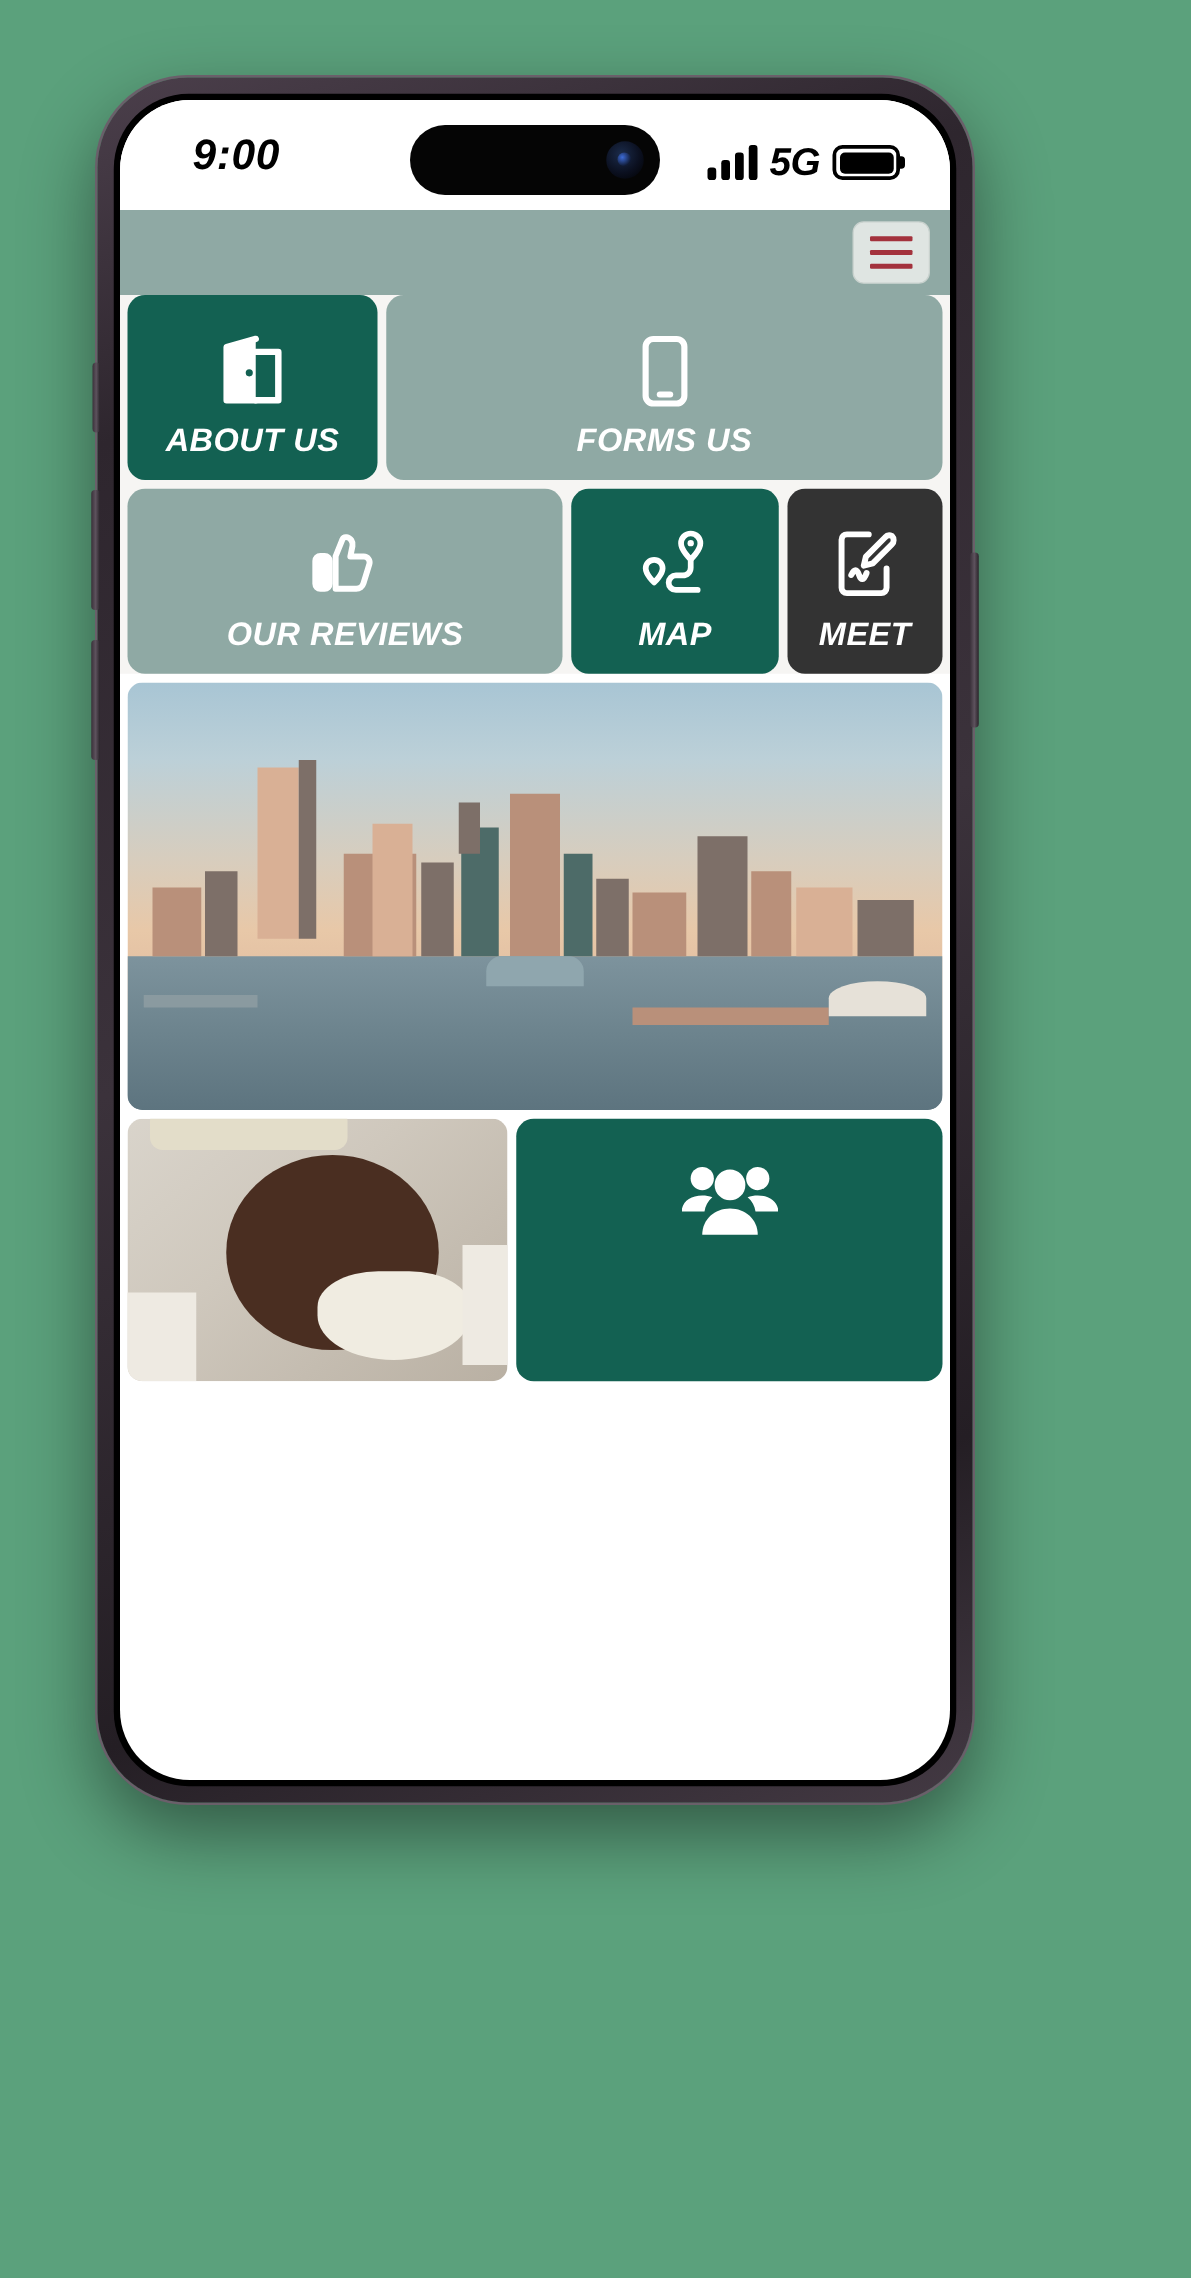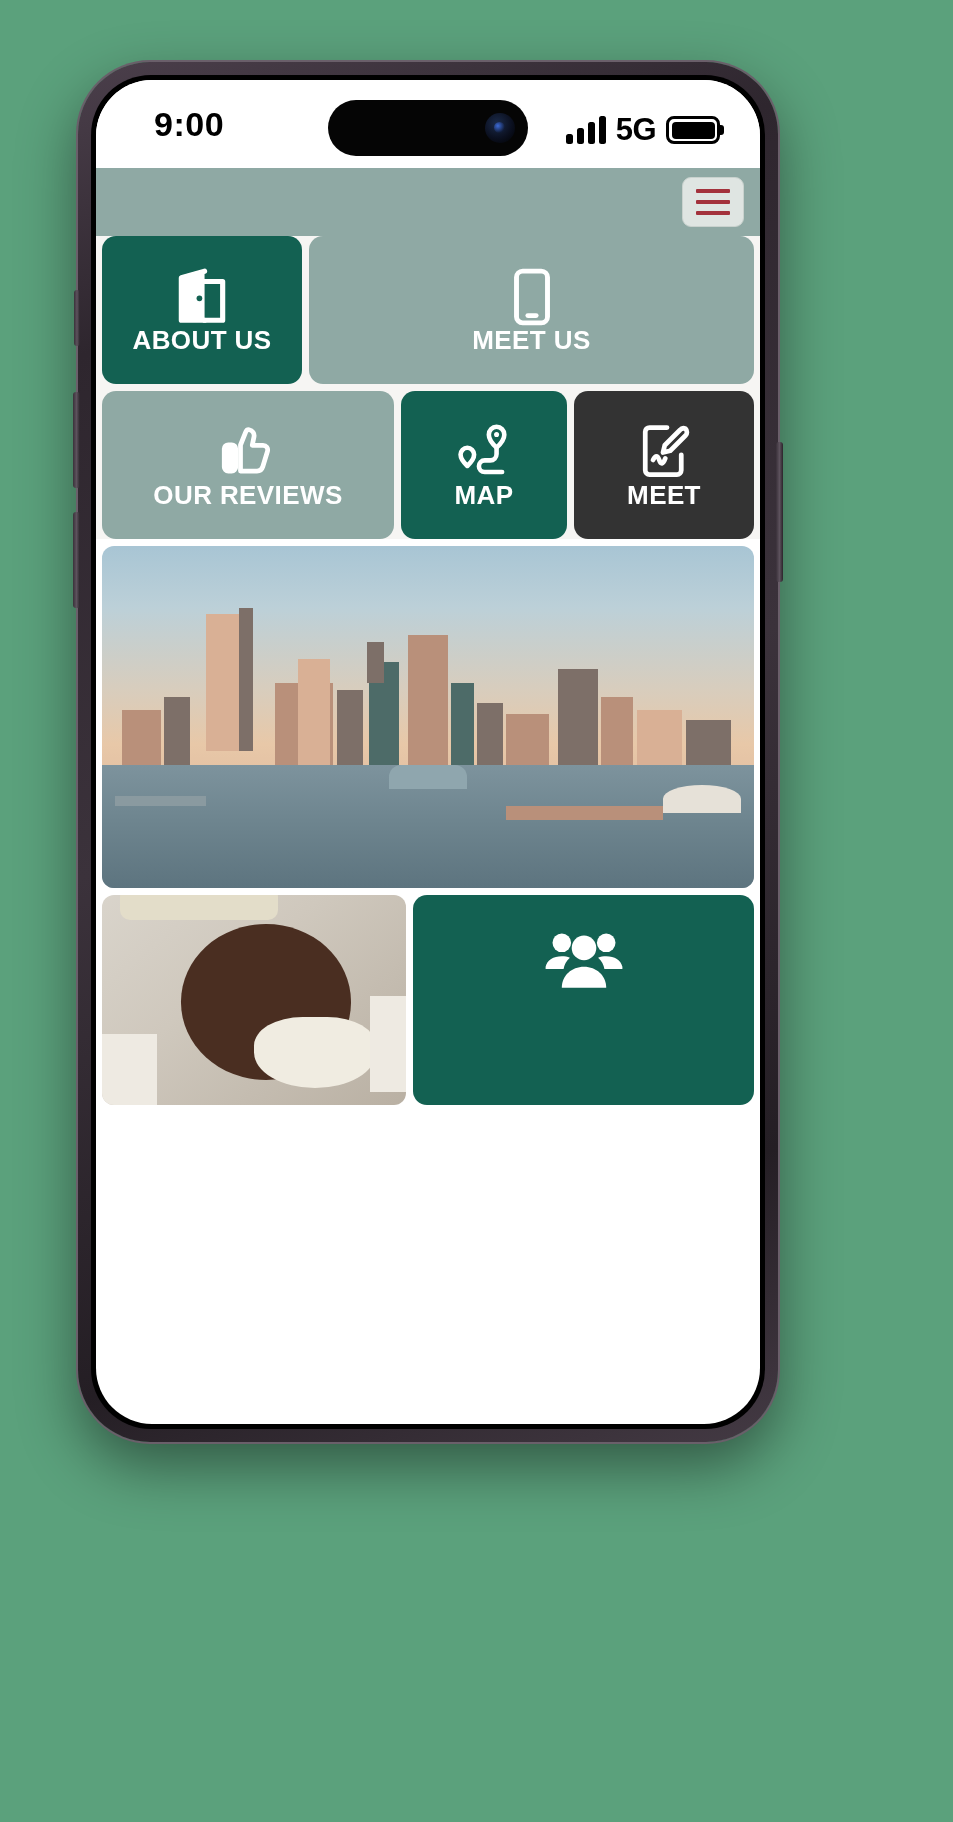--- a/index.html
+++ b/index.html
@@ -23,20 +23,21 @@
     background: linear-gradient(160deg,#4b3f4b 0%,#2e262e 18%,#3b323b 50%,#241e24 82%,#443a44 100%);
     padding: 13px;
     box-shadow: 0 0 0 2px #6a5f6a, 0 24px 60px rgba(0,0,0,.45);
   }
   #phone-inner {
     position: relative;
     width: 100%; height: 100%;
     border-radius: 60px;
     background: #000;
     padding: 5px;
+    font-style: italic;
   }
   #screen {
     position: relative;
     width: 100%; height: 100%;
     border-radius: 56px;
     overflow: hidden;
     background: #ffffff;
   }
   
   .side-btn { position: absolute; background: linear-gradient(90deg,#3a313a,#5d525d,#2b242b); border-radius: 3px; }
@@ -162,21 +163,21 @@
 
   
   #tiles { padding: 0 6px; background: #f6f5f3; }
   .tile-row { display: flex; gap: 7px; margin-bottom: 7px; }
   .tile {
     position: relative;
     border-radius: 14px;
     height: 148px;
     display: flex; flex-direction: column;
     align-items: center; justify-content: flex-end;
-    padding-bottom: 28px;
+    padding-bottom: 16px;
     cursor: pointer;
     overflow: hidden;
   }
   .tile .tile-icon { position:absolute; left:50%; top: 30px; transform: translateX(-50%); }
   .tile .tile-label {
     color: #fff;
     font-size: 26px;
     font-weight: 600;
     letter-spacing: .4px;
     white-space: nowrap;
@@ -278,27 +279,27 @@
           </div>
 
 
           <div class="tile c-sage" style="flex:1">
             <span class="tile-icon">
               <svg width="52" height="62" viewBox="0 0 18 24" fill="none" stroke="#fff" stroke-width="1.9" stroke-linecap="round" stroke-linejoin="round">
                 <rect x="3" y="2" width="12" height="20" rx="2.4"></rect>
                 <line x1="7.4" y1="19.2" x2="10.6" y2="19.2"></line>
               </svg>
             </span>
-            <span class="tile-label">MEET US</span>
+            <span class="tile-label">FORMS US</span>
           </div>
         </div>
 
         <div class="tile-row">
 
-          <div class="tile c-sage" style="width:292px">
+          <div class="tile c-sage" style="width:348px">
             <span class="tile-icon">
               <svg width="62" height="60" viewBox="0 0 24 24" fill="none" stroke="#fff" stroke-width="1.9" stroke-linecap="round" stroke-linejoin="round">
                 <rect x="2.5" y="9.5" width="4.6" height="10.5" rx="1.6" fill="#fff" stroke="#fff"></rect>
                 <path d="M9 20 h6.6a2.4 2.4 0 0 0 2.3-1.7l1.9-6.2c.35-1.2-.5-2.4-1.8-2.4h-4.3l.7-3.4c.25-1.3-.6-2.6-1.9-2.8-.6-.1-1.1.2-1.35.75L9 9.6Z"></path>
               </svg>
             </span>
             <span class="tile-label">OUR REVIEWS</span>
           </div>
 
           <div class="tile c-teal" style="width:166px">

